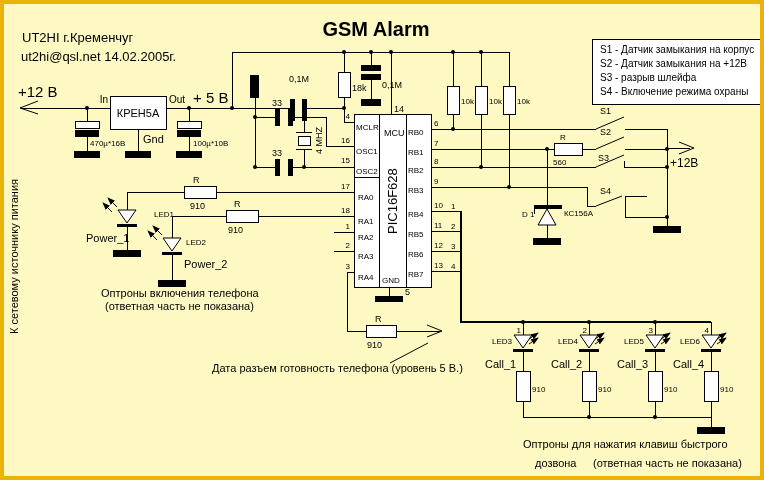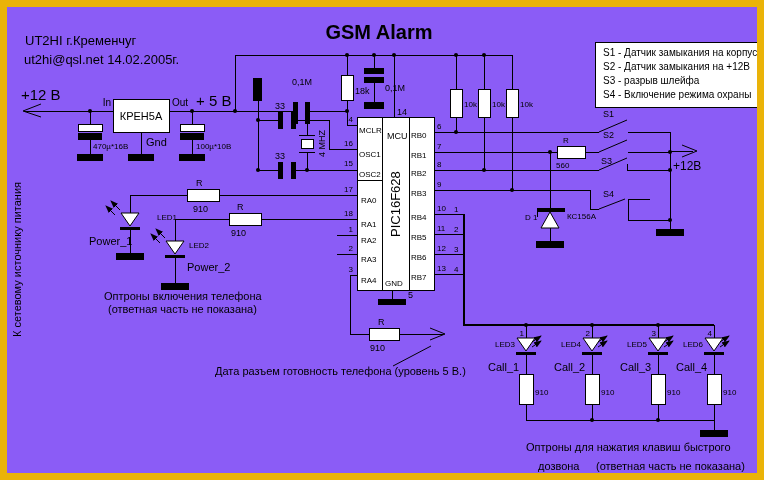--- a/index.html
+++ b/index.html
@@ -1,18 +1,18 @@
 <!DOCTYPE html>
 <html><head>
 <meta charset="utf-8">
 <style>
   html,body{margin:0;padding:0;background:#888;}
   .page{
     position:relative;width:764px;height:480px;box-sizing:border-box;
-    background:#8b5cf6;border:7px solid #eab308;overflow:hidden;
+    background:#fef9c3;border:4px solid #eab308;overflow:hidden;
     font-family:"Liberation Sans",sans-serif;
   }
   svg text{font-family:"Liberation Sans",sans-serif;fill:#000;}
   .t8{font-size:8px}
   .t9{font-size:9px}
   .t10{font-size:10px}
   .t11{font-size:11px}
   .t12{font-size:12px}
   .t13{font-size:13px}
   .t15{font-size:15px}

